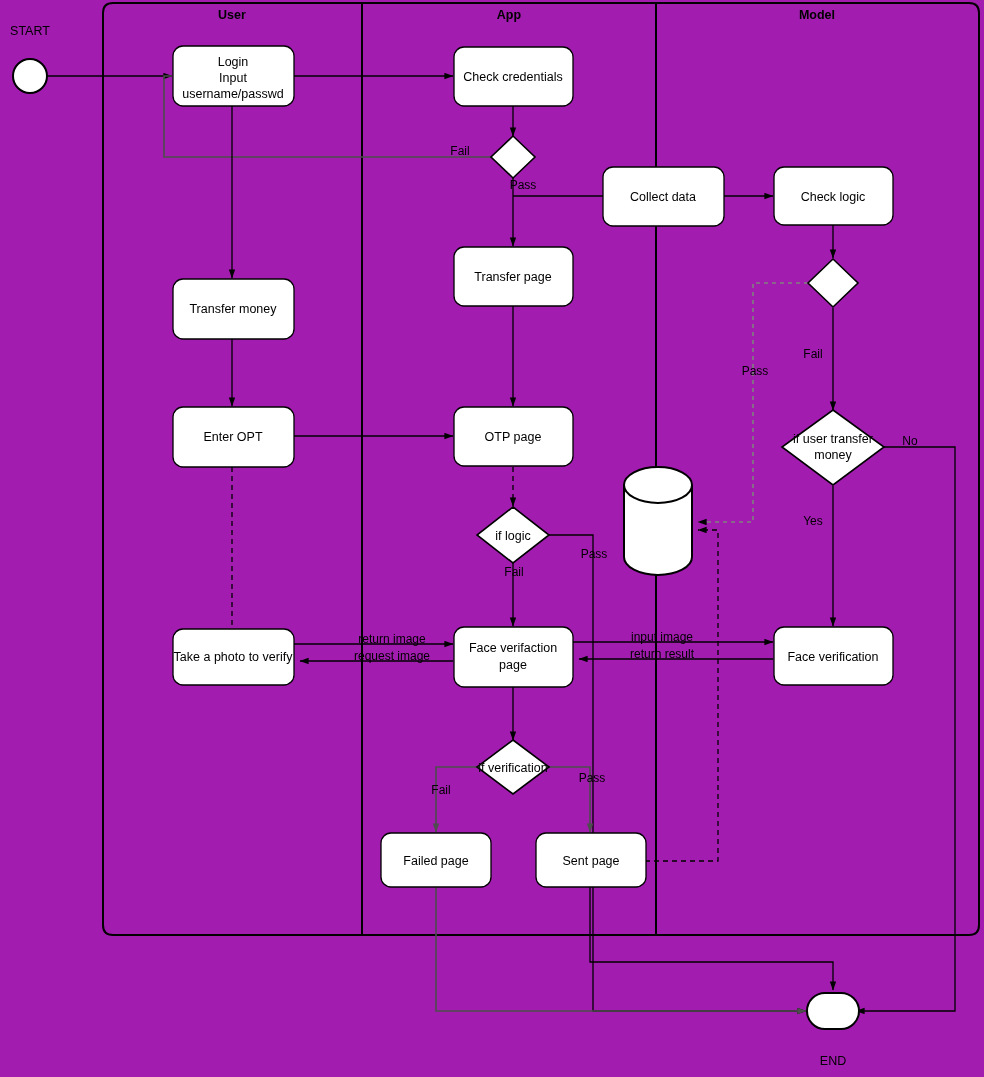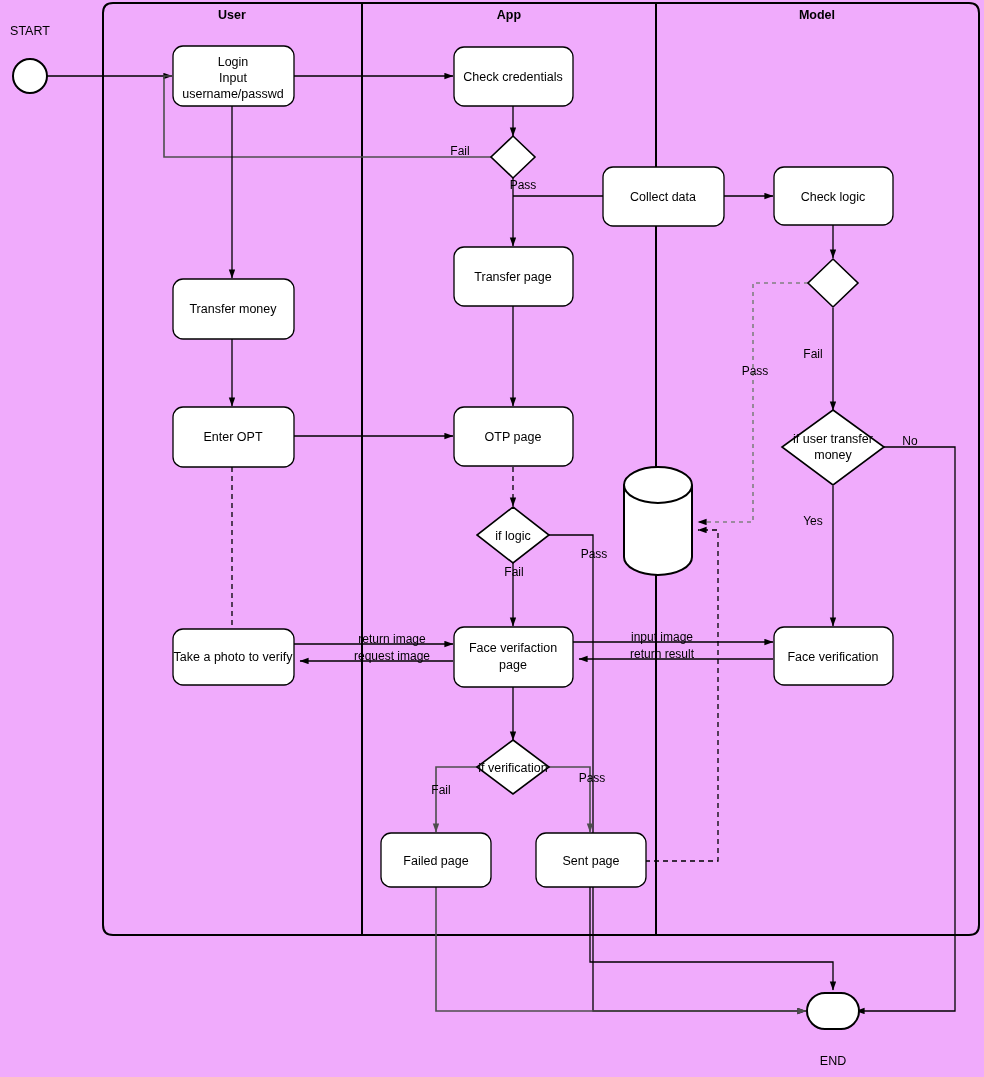--- a/index.html
+++ b/index.html
@@ -7,21 +7,21 @@
     padding: 0;
     background: #ffffff;
   }
   body {
     font-family: "Liberation Sans", sans-serif;
   }
   #canvas {
     position: relative;
     width: 984px;
     height: 1077px;
-    background: #f0abfc;
+    background: #a21caf;
     overflow: hidden;
   }
   svg#diagram {
     position: absolute;
     left: 0;
     top: 0;
     width: 984px;
     height: 1077px;
   }
   .lane-frame {

